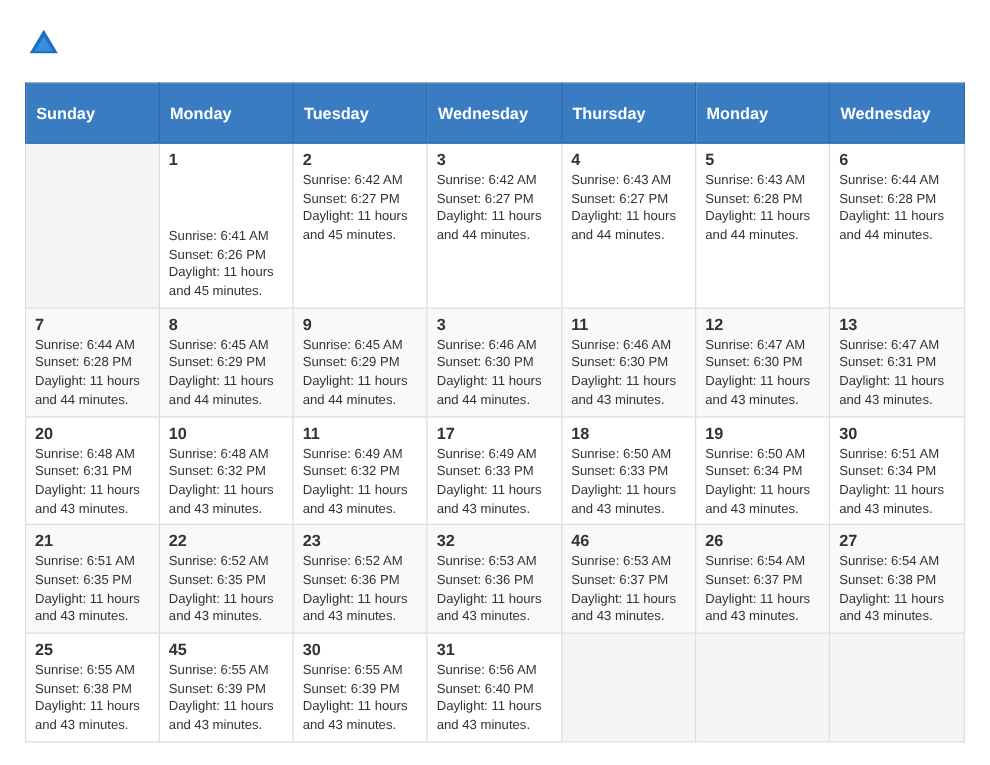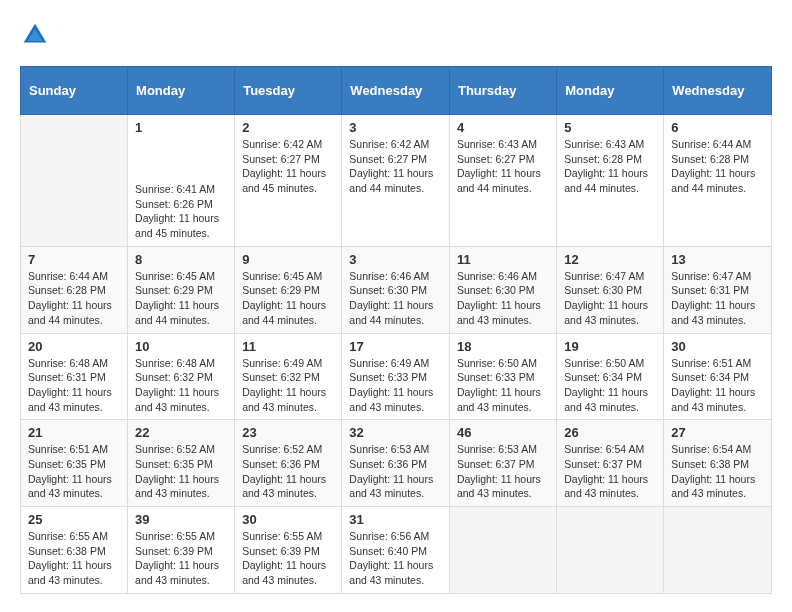--- a/index.html
+++ b/index.html
@@ -329,21 +329,21 @@
       </tr>
       <tr class="week-row">
         <td>
           <span class="day-num">25</span>
           <div class="day-info" style="white-space: pre-line;">Sunrise: 6:55 AM
 Sunset: 6:38 PM
 Daylight: 11 hours
 and 43 minutes.</div>
         </td>
         <td>
-          <span class="day-num">39</span>
+          <span class="day-num">45</span>
           <div class="day-info" style="white-space: pre-line;">Sunrise: 6:55 AM
 Sunset: 6:39 PM
 Daylight: 11 hours
 and 43 minutes.</div>
         </td>
         <td>
           <span class="day-num">30</span>
           <div class="day-info" style="white-space: pre-line;">Sunrise: 6:55 AM
 Sunset: 6:39 PM
 Daylight: 11 hours

